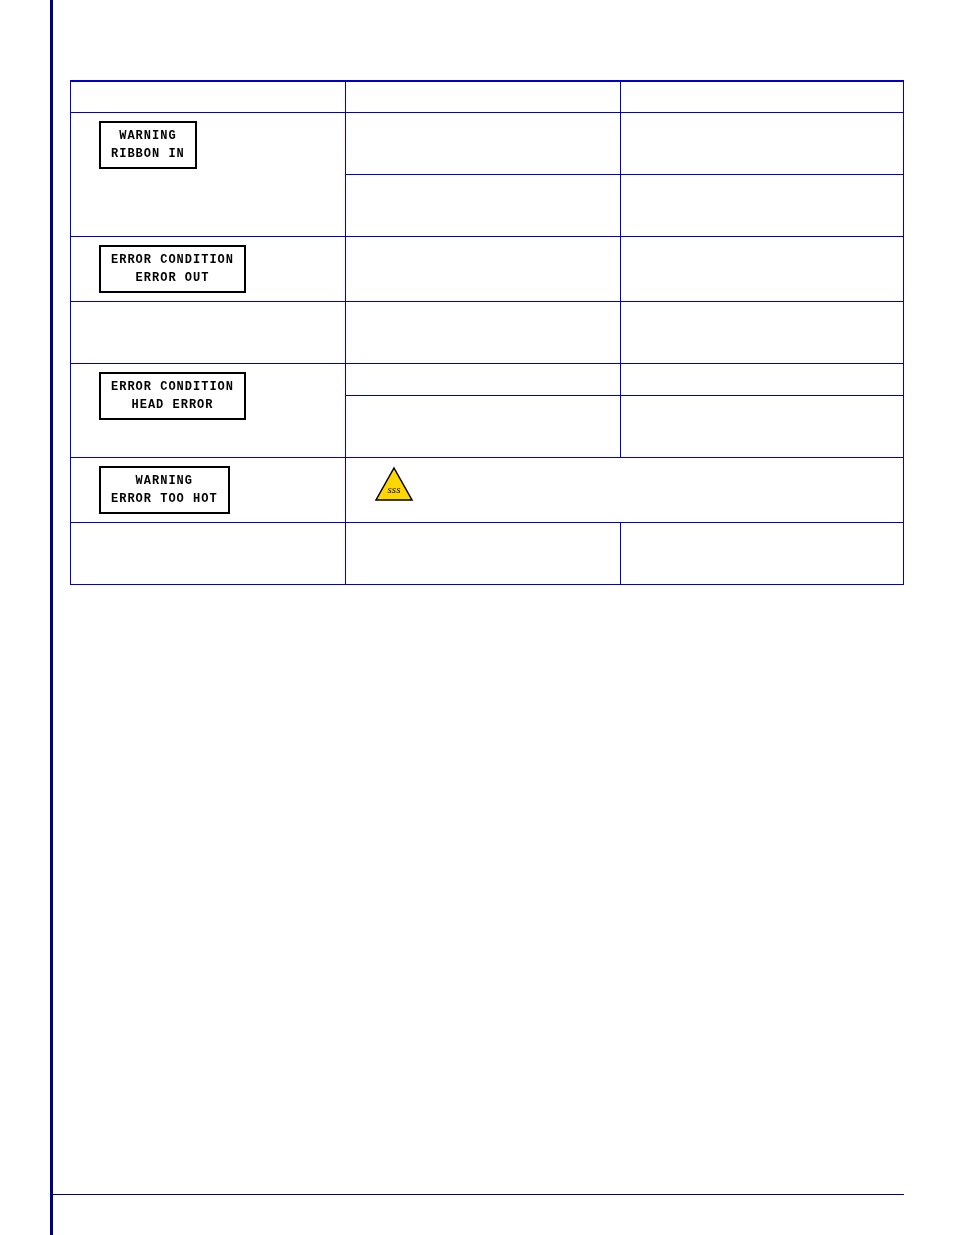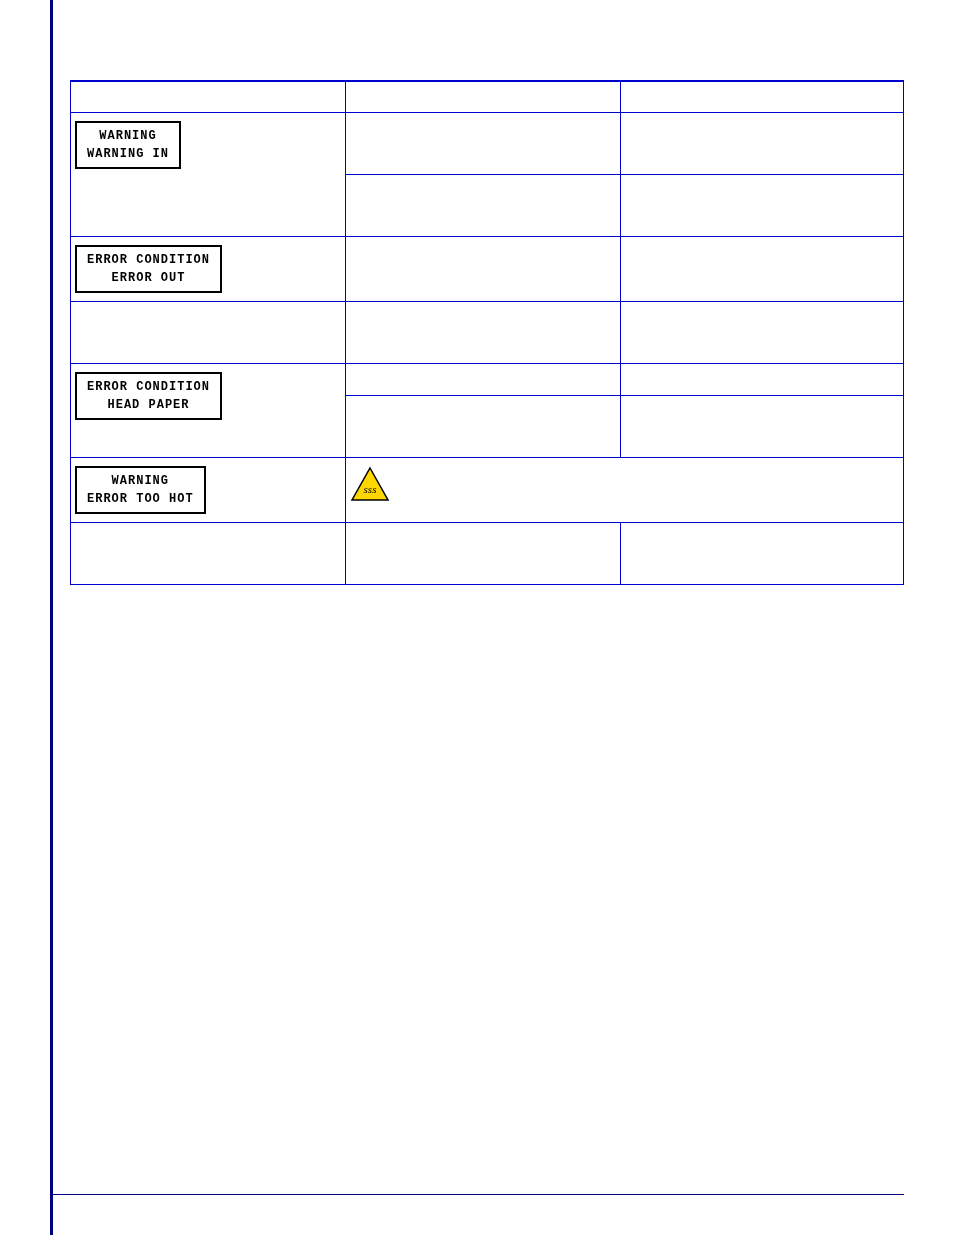--- a/index.html
+++ b/index.html
@@ -49,21 +49,21 @@
     
     .main-table {
       width: 100%;
       border-collapse: collapse;
       margin-top: 20px;
     }
 
     .main-table td,
     .main-table th {
       border: 1px solid #0000cc;
-      padding: 8px 4px;
+      padding: 8px 28px;
       vertical-align: top;
     }
 
     .main-table th {
       border: 1px solid #0000cc;
       padding: 8px 12px;
       vertical-align: middle;
       font-weight: normal;
       font-size: 12px;
     }
@@ -140,21 +140,21 @@
         <tr class="header-row">
       <th class="col-display">&nbsp;</th>
       <th class="col-middle">&nbsp;</th>
       <th class="col-right">&nbsp;</th>
     </tr>
 
     <tr>
       <td class="cell-with-display" rowspan="2">
         <div class="display-box">
           <span>WARNING</span><br>
-          <span>WARNING IN</span>
+          <span>RIBBON IN</span>
         </div>
       </td>
       <td class="empty-cell">&nbsp;<br>&nbsp;<br>&nbsp;</td>
       <td class="empty-cell">&nbsp;<br>&nbsp;</td>
     </tr>
 
     <tr>
       <td class="empty-cell">&nbsp;<br>&nbsp;<br>&nbsp;</td>
       <td class="empty-cell inner-divider">&nbsp;<br>&nbsp;<br>&nbsp;</td>
     </tr>
@@ -173,21 +173,21 @@
     <tr>
       <td class="empty-cell">&nbsp;<br>&nbsp;<br>&nbsp;</td>
       <td class="empty-cell">&nbsp;<br>&nbsp;<br>&nbsp;</td>
       <td class="empty-cell">&nbsp;<br>&nbsp;<br>&nbsp;</td>
     </tr>
 
     <tr>
       <td class="cell-with-display" rowspan="2">
         <div class="display-box">
           <span>ERROR CONDITION</span><br>
-          <span>HEAD PAPER</span>
+          <span>HEAD ERROR</span>
         </div>
       </td>
       <td class="empty-cell">&nbsp;</td>
       <td class="empty-cell">&nbsp;</td>
     </tr>
     <tr>
       <td class="empty-cell">&nbsp;<br>&nbsp;<br>&nbsp;</td>
       <td class="empty-cell">&nbsp;<br>&nbsp;<br>&nbsp;</td>
     </tr>
 

